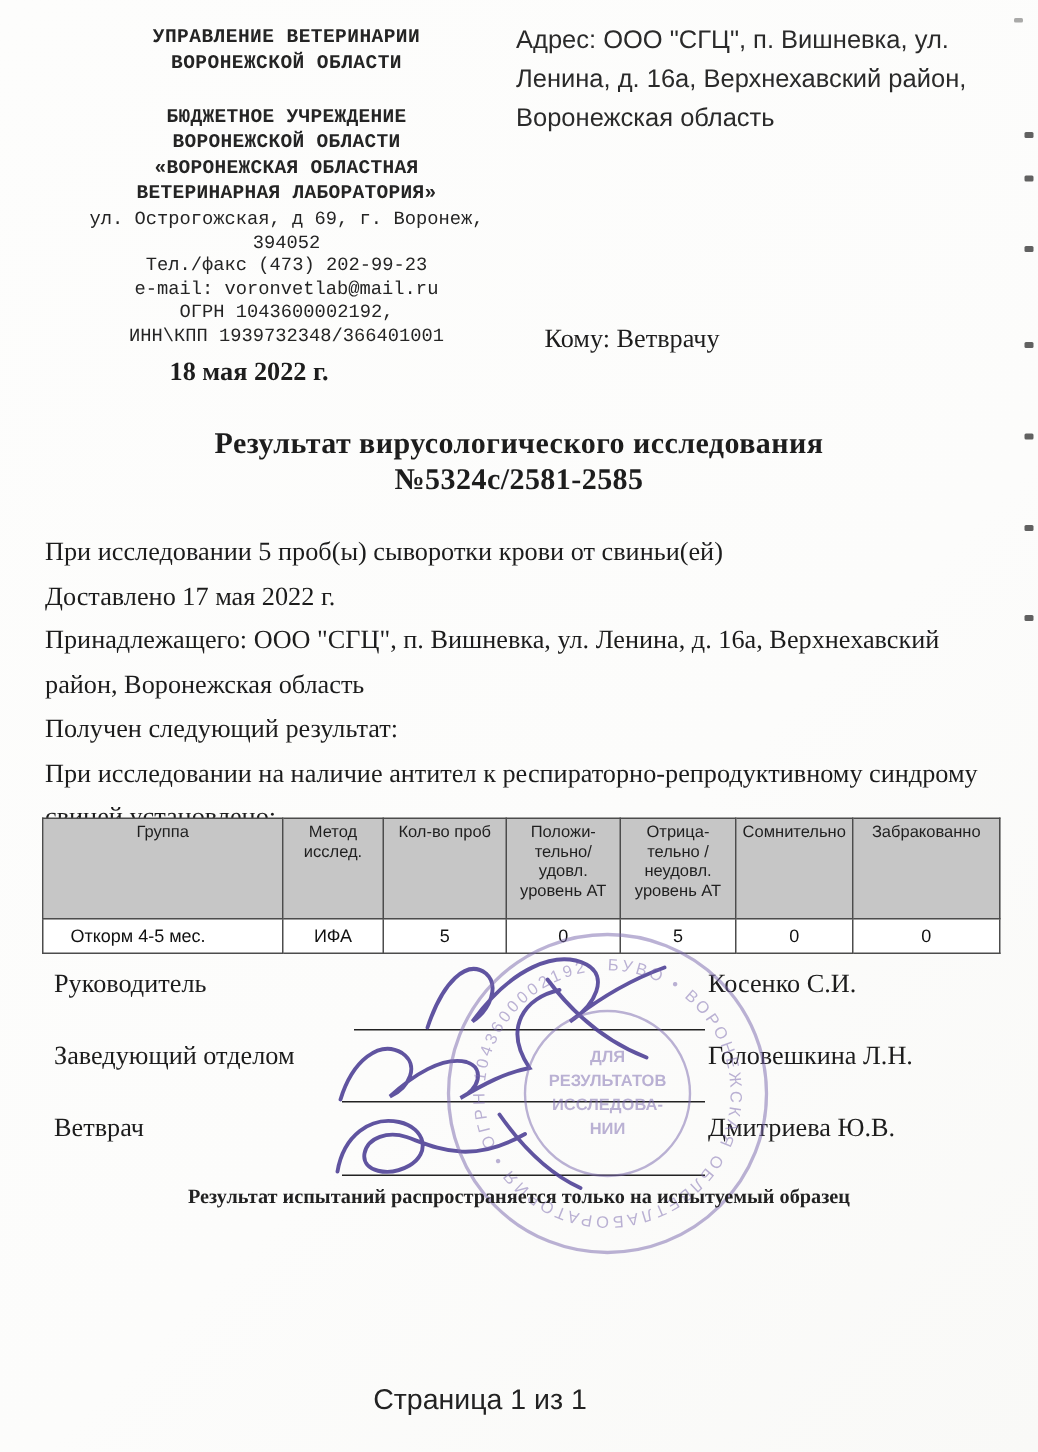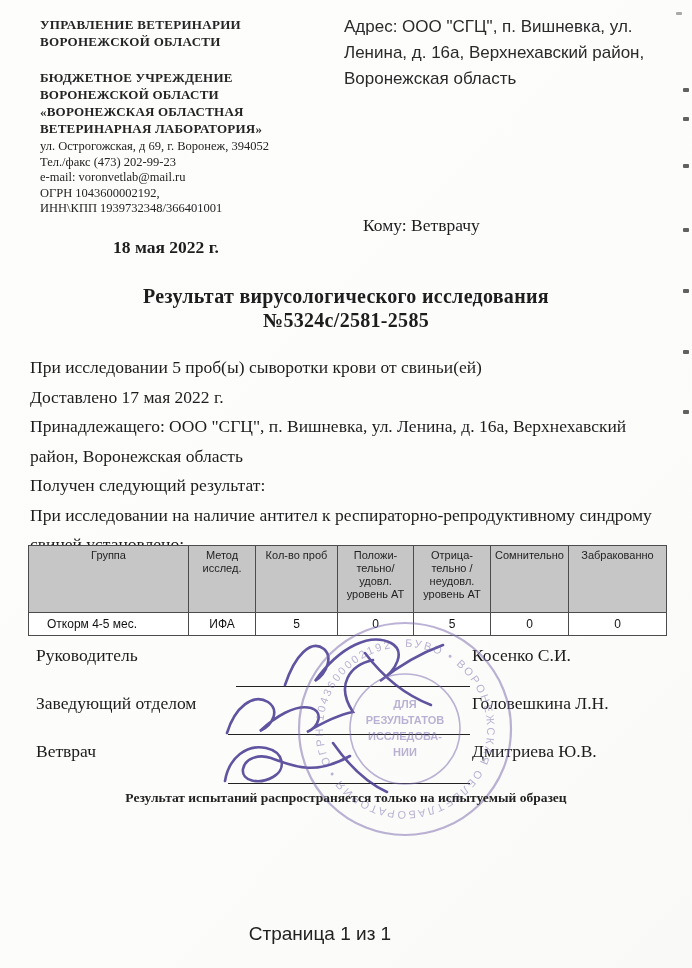--- a/index.html
+++ b/index.html
@@ -3,21 +3,21 @@
 <meta charset="utf-8">
 <style>
   html,body{margin:0;padding:0;background:#e8e8e8;}
   .page{
     position:relative;width:692px;height:968px;margin:0 auto;
     background:linear-gradient(135deg,#fdfdfc 0%,#fcfcfb 60%,#f9f9f7 100%);
     overflow:hidden;color:#1d1d1d;
     font-family:"Liberation Serif", serif;
   }
   
-  .org{position:absolute;left:40px;top:16px;width:302px;color:#242424;}
+  .org{position:absolute;left:40px;top:16px;width:302px;text-align:center;color:#242424;font-family:Liberation Mono, monospace;}
   .org .dept{font-size:13px;font-weight:bold;line-height:17px;letter-spacing:.3px;}
   .org .inst{margin-top:19px;font-size:13px;font-weight:bold;line-height:17px;letter-spacing:.2px;}
   .org .contacts{margin-top:2px;font-size:12.5px;line-height:15.5px;}
   
   .addr{
     position:absolute;left:344px;top:14px;width:304px;
     font-family:"Liberation Sans", sans-serif;font-size:17px;line-height:26px;color:#2a2a2a;
   }
   .to-line{position:absolute;left:363px;top:215px;font-size:17.5px;}
   .date-line{position:absolute;left:113px;top:237px;font-size:17.5px;font-weight:bold;}

